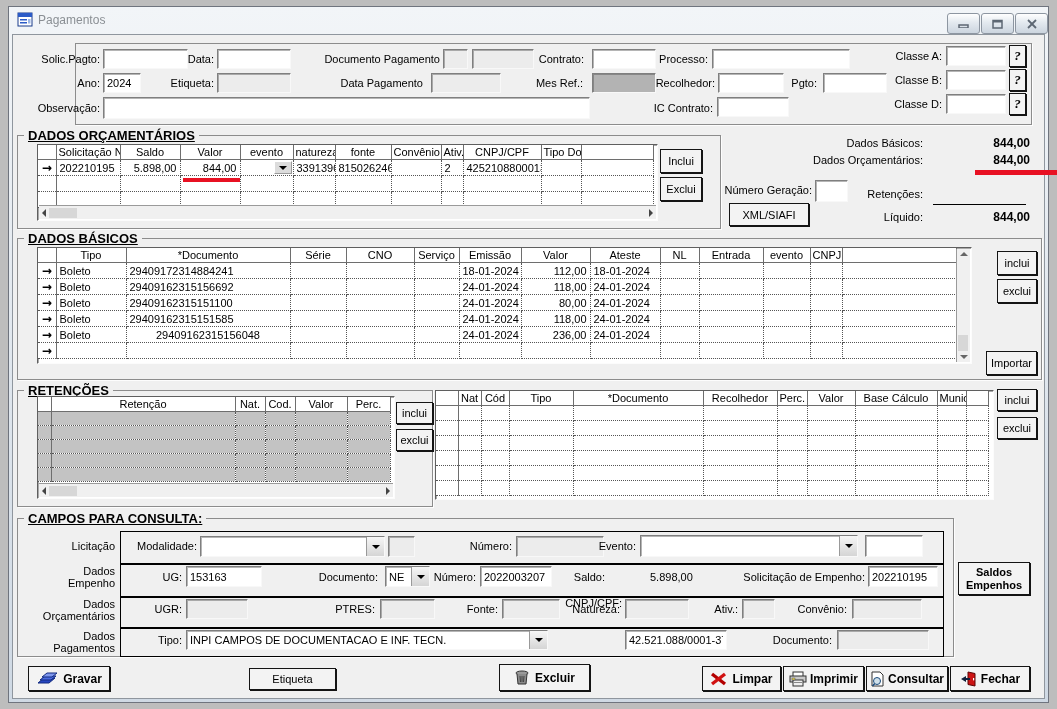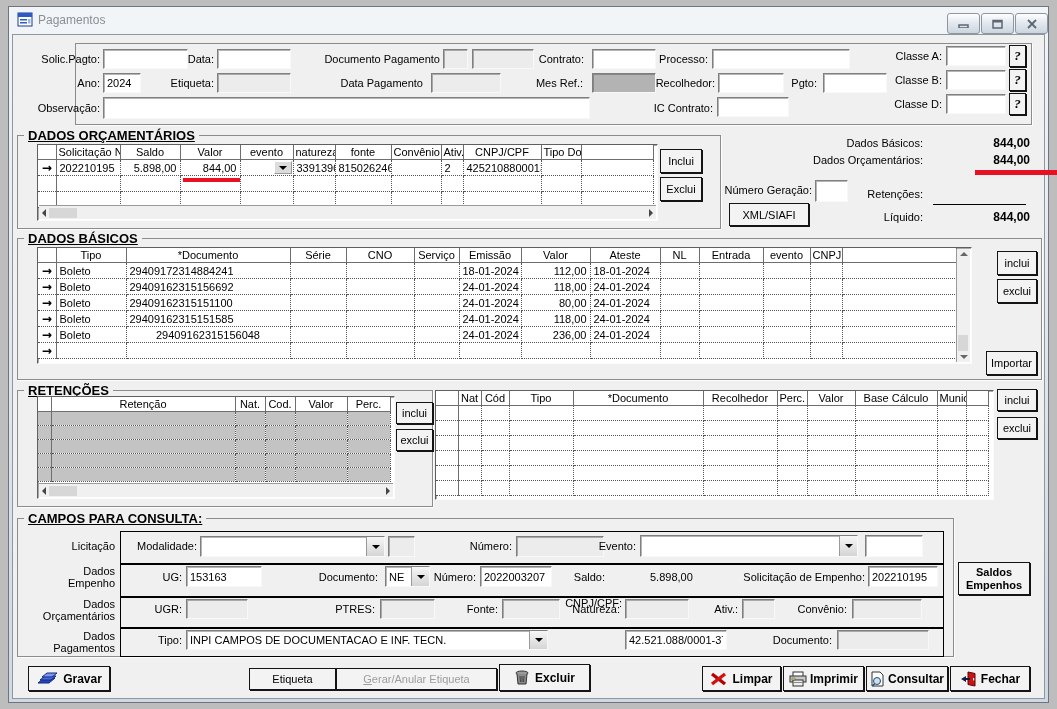--- a/index.html
+++ b/index.html
@@ -690,23 +690,20 @@
     <span class="icon">
       <svg width="22" height="15">
           <path d="M2 12 L13 12 L19 7 L8 7 Z" fill="#2746c0" stroke="#122a80"></path>
           <path d="M4 9 L15 9 L20 5 L9 5 Z" fill="#4a6ae0" stroke="#122a80"></path>
           <path d="M6 6 L16 6 L21 2 L11 2 Z" fill="#7e97ee" stroke="#122a80"></path>
         </svg>
     </span>
     <span>Gravar</span>
   </div>
   <div class="btn" style="left:249px;top:668px;width:87px;height:22px;">Etiqueta</div>
-  <div class="btn disabled" style="left:336px;top:668px;width:161px;height:22px;">
-    <span><u>G</u><span>erar/Anular Etiqueta</span></span>
-  </div>
   <div class="btn bold" style="left:499px;top:664px;width:91px;height:27px;">
     <span class="icon">
       <svg width="16" height="17">
           <ellipse cx="8" cy="4" rx="6" ry="2" fill="#9a9a9a" stroke="#333"></ellipse>
           <path d="M3 5 L4 15 L12 15 L13 5" fill="#8b8b8b" stroke="#333"></path>
           <line x1="6" y1="7" x2="6.5" y2="13" stroke="#444"></line>
           <line x1="8" y1="7" x2="8" y2="13" stroke="#444"></line>
           <line x1="10" y1="7" x2="9.5" y2="13" stroke="#444"></line>
         </svg>
     </span>

